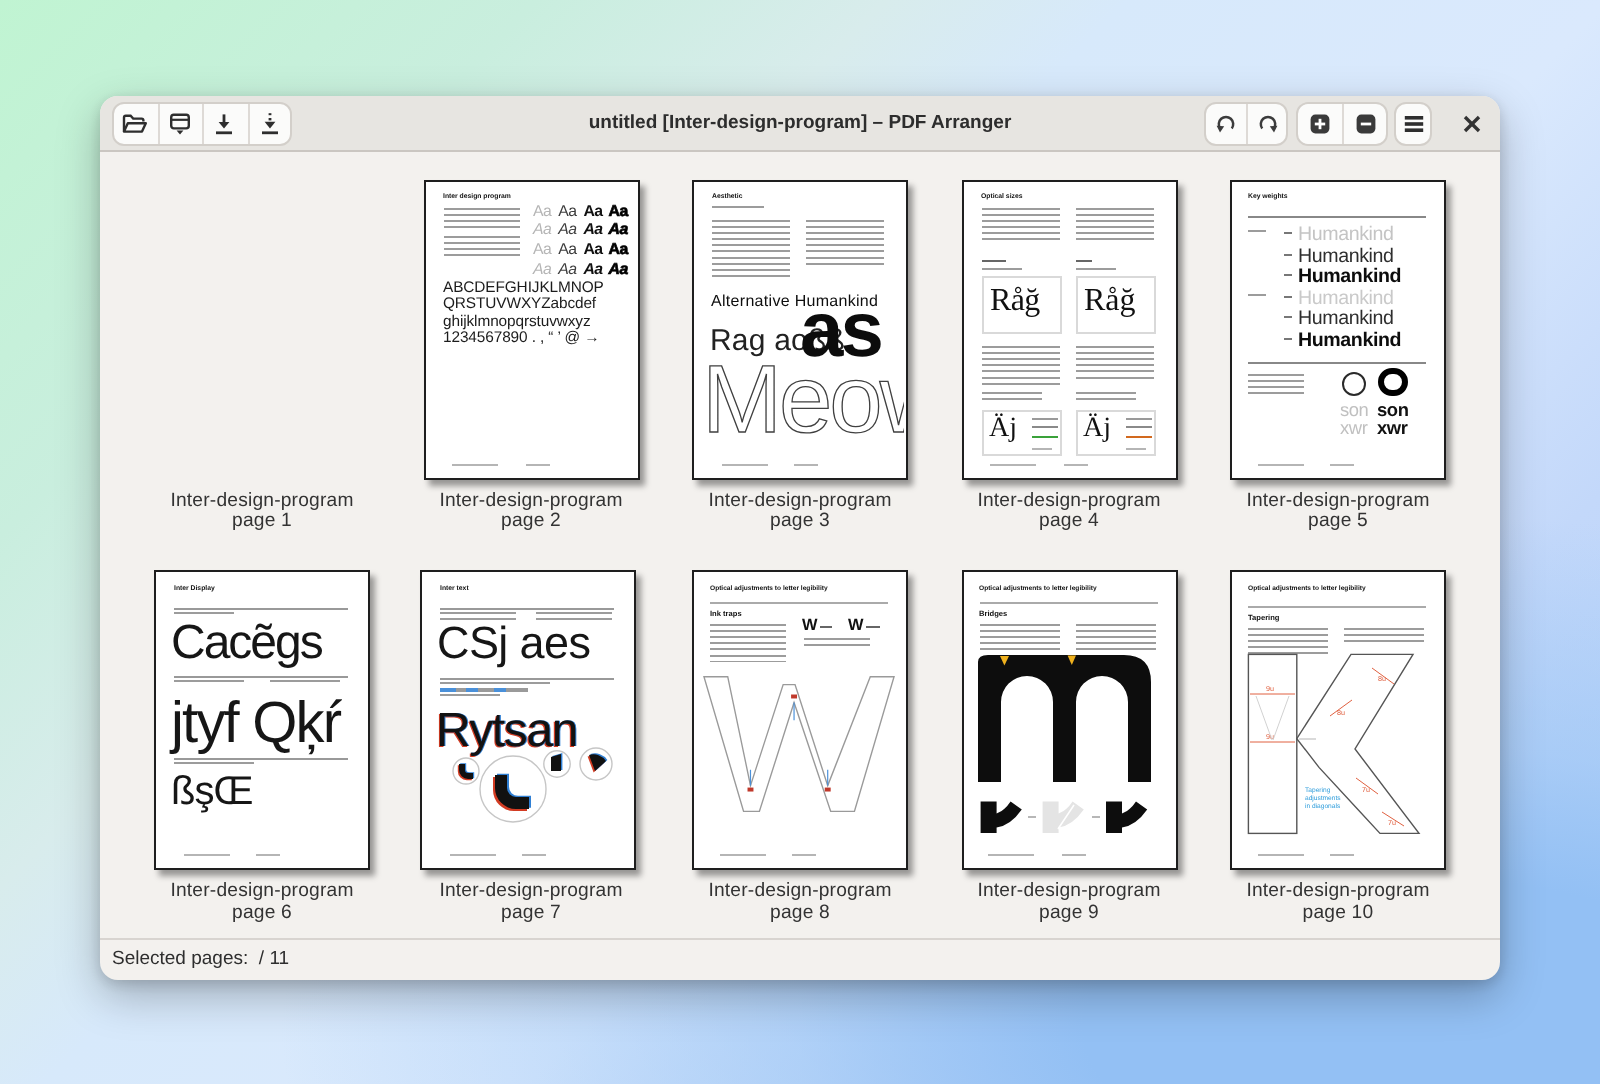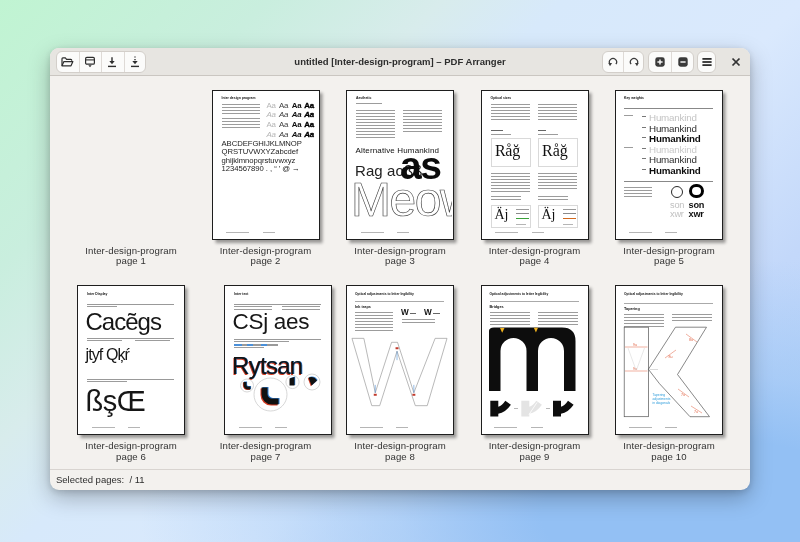--- a/index.html
+++ b/index.html
@@ -187,28 +187,28 @@
       <div class="ft" style="left:49px;width:12px;background:#b5b5b5"></div>
     </div>
     <div class="page" id="p6" style="left:27px;top:208.7px">
       <div class="th" style="left:9px;top:6px;font-size:3.4px">Inter Display</div>
       <div class="hr" style="left:9px;top:18.5px;width:87px;background:#999"></div>
       <div class="tx" style="left:9px;top:20.5px;width:30px;height:2px"></div>
       <div style="position:absolute;left:7.5px;top:22px;font-size:24px;letter-spacing:-1px;color:#161616;white-space:nowrap">Cacẽgs</div>
       <div class="hr" style="left:9px;top:52.5px;width:87px;background:#999"></div>
       <div class="tx" style="left:9px;top:54.5px;width:35px;height:2px"></div>
       <div class="tx" style="left:57px;top:54.5px;width:35px;height:2px"></div>
-      <div style="position:absolute;left:7.5px;top:60px;font-size:16px;letter-spacing:-0.9px;color:#161616;white-space:nowrap">jtyf Qķŕ</div>
+      <div style="position:absolute;left:7.5px;top:60px;font-size:29px;letter-spacing:-0.9px;color:#161616;white-space:nowrap">jtyf Qķŕ</div>
       <div class="hr" style="left:9px;top:93.5px;width:87px;background:#999"></div>
       <div class="tx" style="left:9px;top:95.5px;width:40px;height:2px"></div>
-      <div style="position:absolute;left:7.5px;top:99px;font-size:29px;letter-spacing:-0.5px;color:#161616;white-space:nowrap">ßşŒ</div>
-      <div class="ft" style="left:13.5px;width:23px;background:#b5b5b5"></div>
-      <div class="ft" style="left:50px;width:12px;background:#b5b5b5"></div>
-    </div>
-    <div class="page" id="p7" style="left:174px;top:208.7px">
+      <div style="position:absolute;left:7.5px;top:99px;font-size:20px;letter-spacing:-0.5px;color:#161616;white-space:nowrap">ßşŒ</div>
+      <div class="ft" style="left:13.5px;width:23px;background:#b5b5b5"></div>
+      <div class="ft" style="left:50px;width:12px;background:#b5b5b5"></div>
+    </div>
+    <div class="page" id="p7" style="left:160px;top:208.7px">
       <div class="th" style="left:9px;top:6px;font-size:3.4px">Inter text</div>
       <div class="hr" style="left:9px;top:18.5px;width:87px;background:#999"></div>
       <div class="tx" style="left:9px;top:20.5px;width:38px;height:4.5px"></div>
       <div class="tx" style="left:57px;top:20.5px;width:38px;height:4.5px"></div>
       <div style="position:absolute;left:7.5px;top:23.5px;font-size:22.5px;letter-spacing:-0.3px;color:#161616;white-space:nowrap">CSj aes</div>
       <div class="hr" style="left:9px;top:53px;width:87px;background:#999"></div>
       <div class="tx" style="left:9px;top:55.5px;width:55px;height:2px"></div>
       <div style="position:absolute;left:9px;top:58.5px;width:44px;height:1.6px;background:repeating-linear-gradient(90deg,#4a90d9 0 8px,#9a9a9a 8px 13px,#4a90d9 13px 19px,#9a9a9a 19px 27px,#4a90d9 27px 33px,#9a9a9a 33px 44px)"></div>
       <div class="tx" style="left:9px;top:61.5px;width:30px;height:2px"></div>
       <div style="position:absolute;left:7px;top:66.5px;font-size:24px;letter-spacing:-0.7px;color:#d23b22;white-space:nowrap;transform:translate(-0.55px,0.55px)">Rytsan</div>

